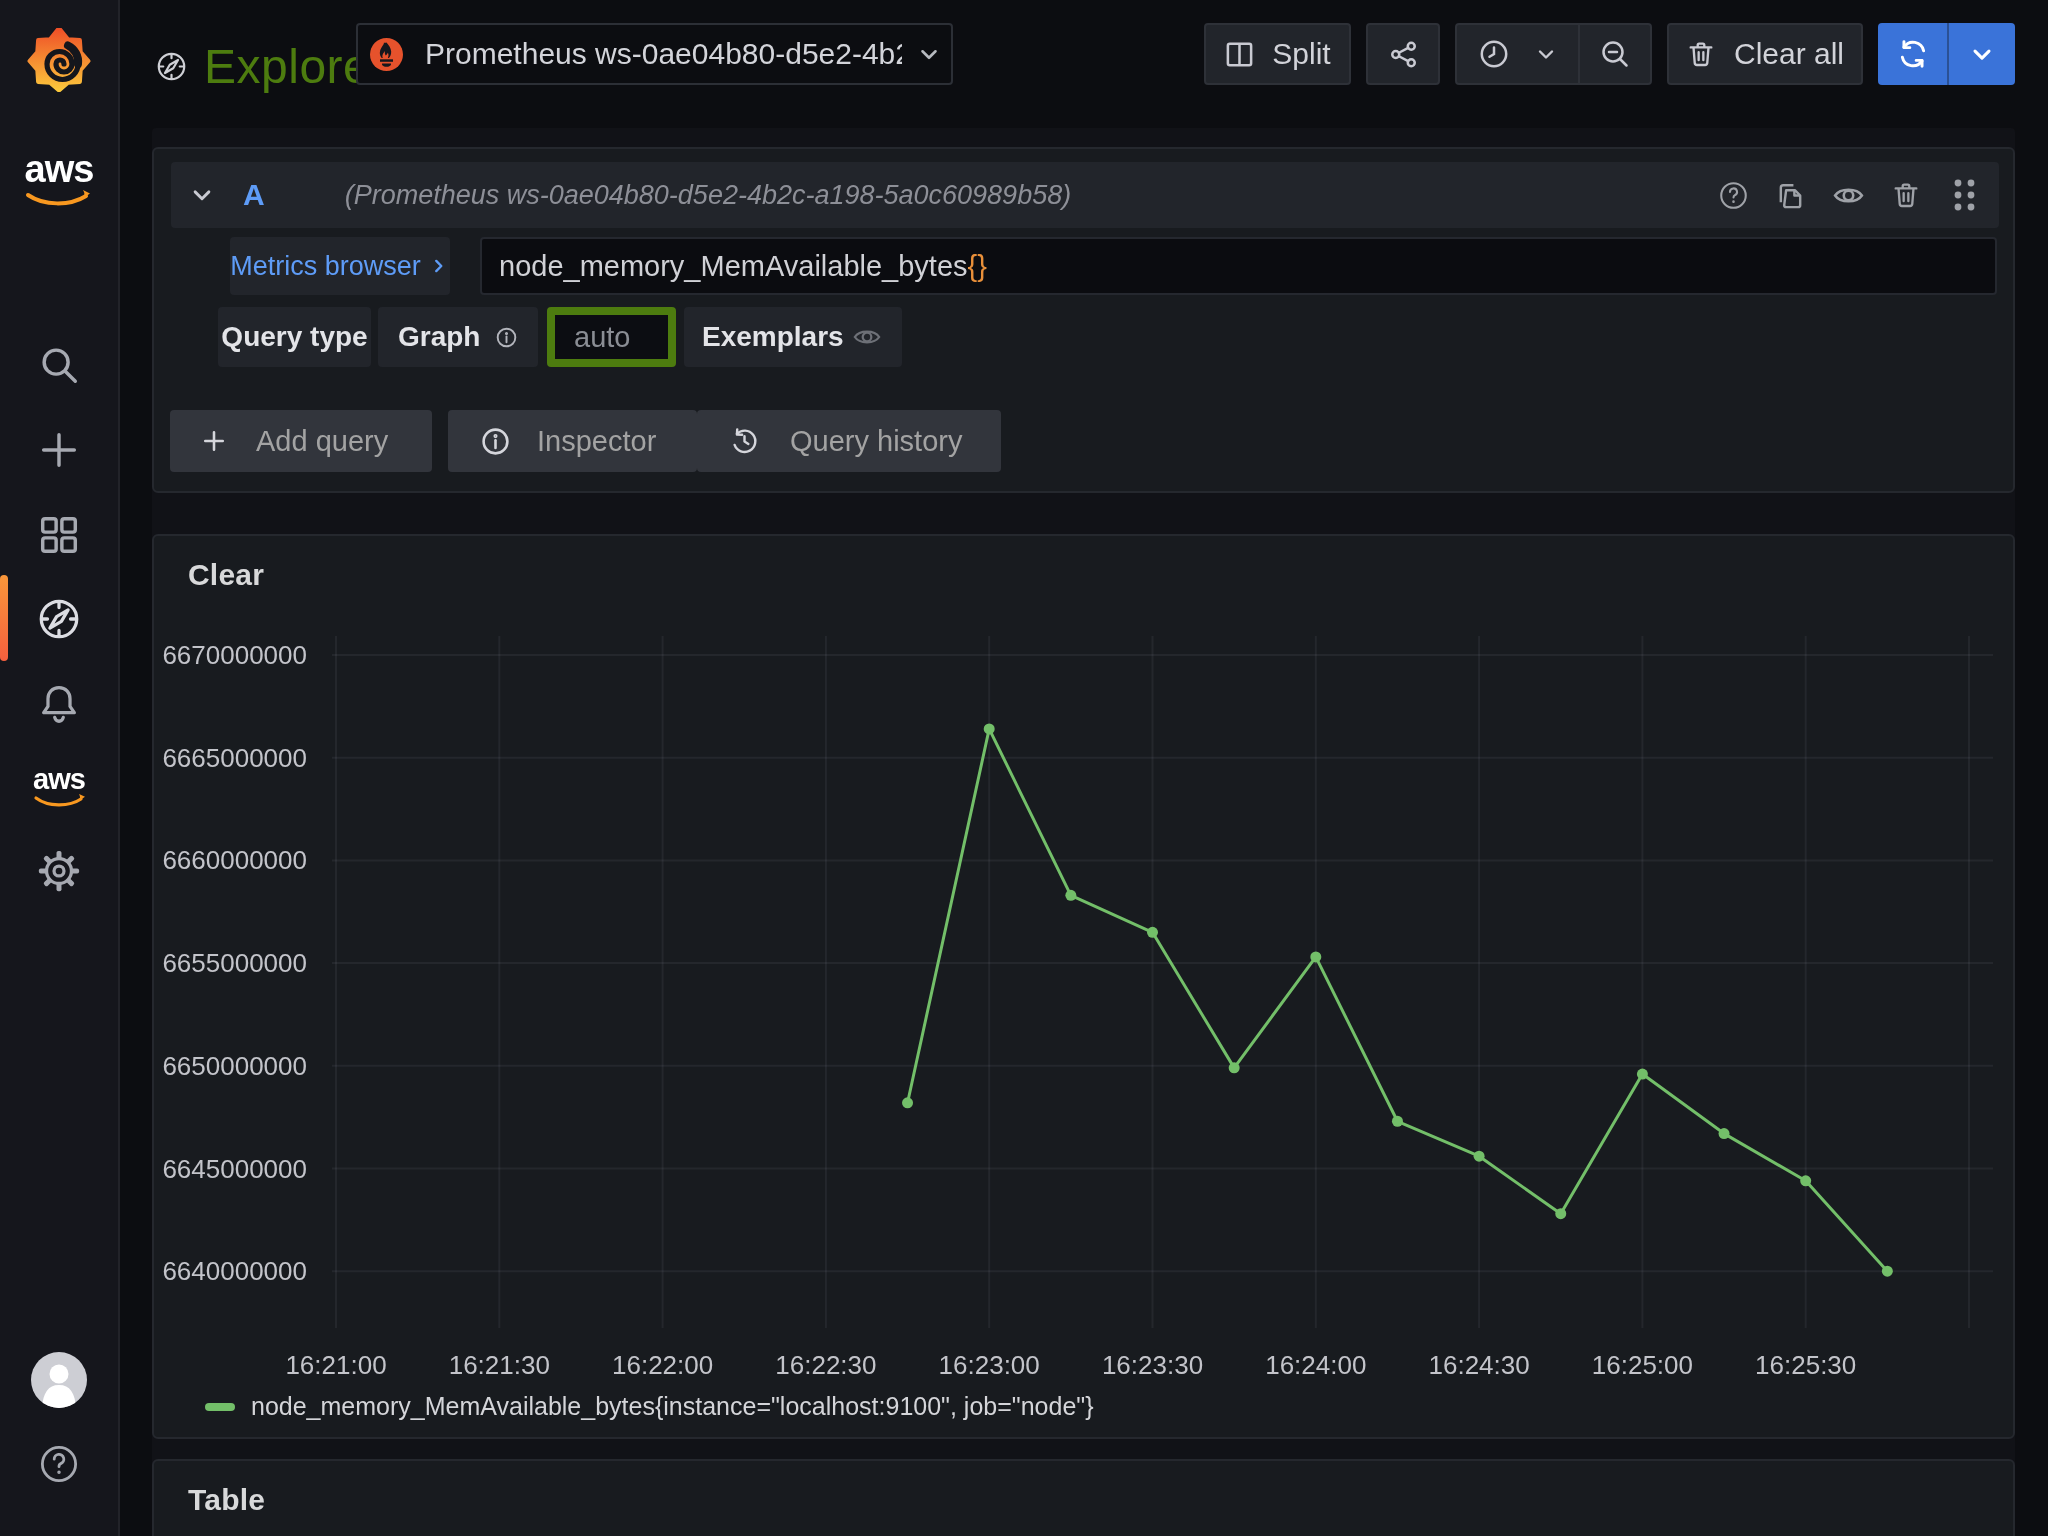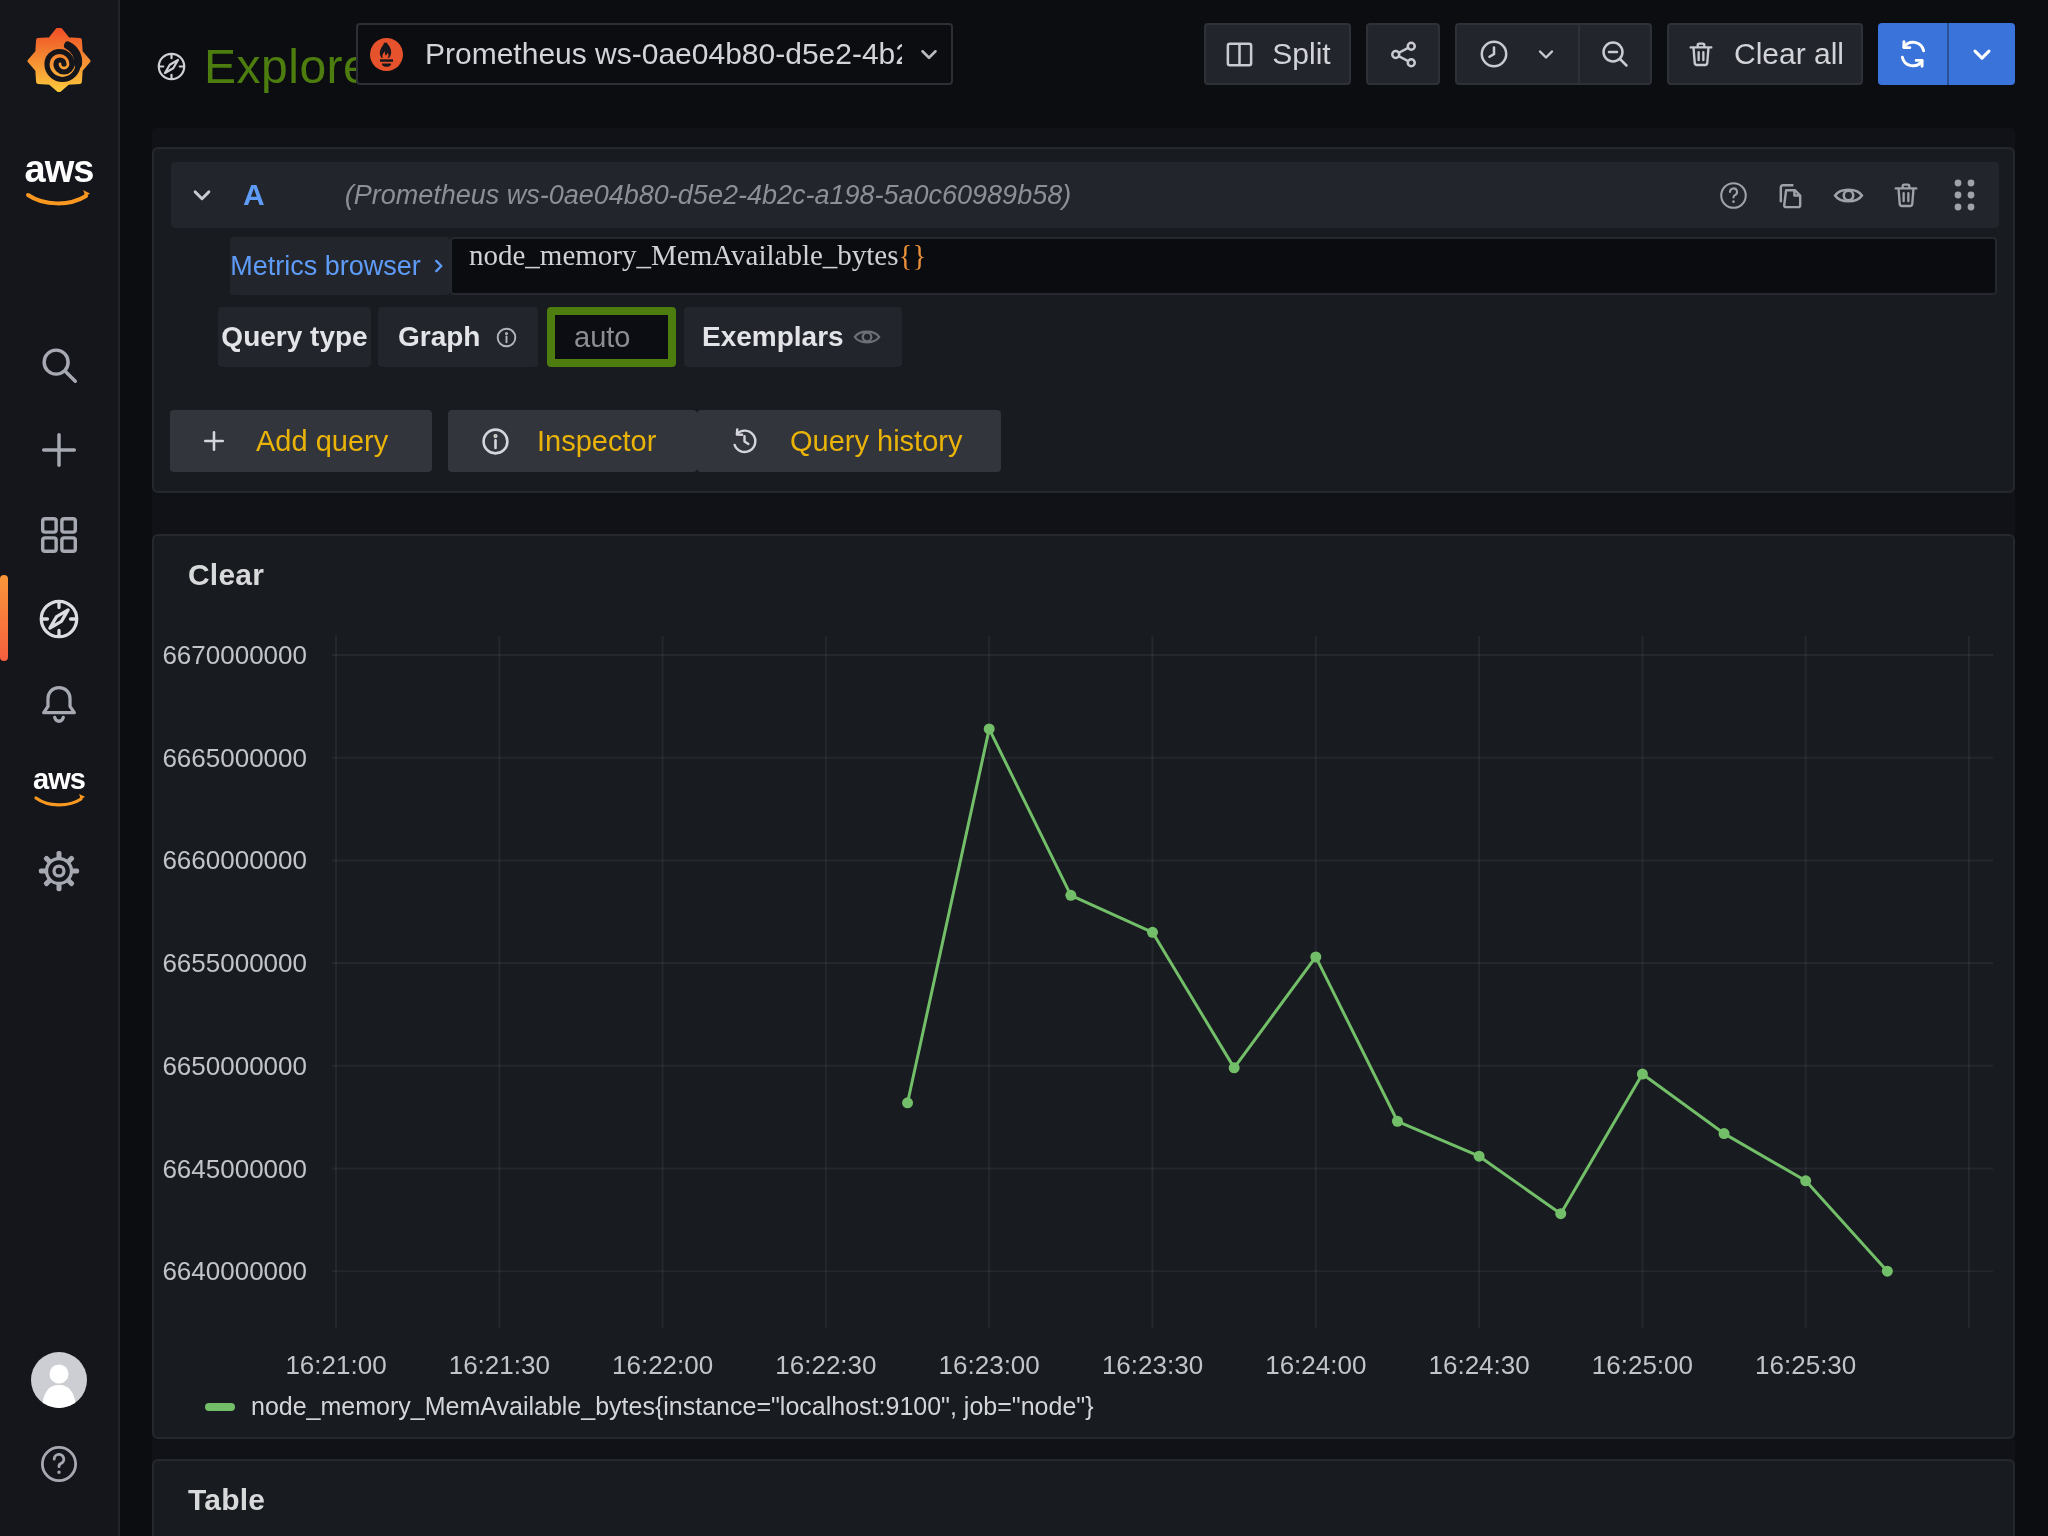--- a/index.html
+++ b/index.html
@@ -73,42 +73,42 @@
   .q-caret{margin-left:16px;color:#c9cad2;display:flex;cursor:pointer;}
   .q-ref{margin-left:26px;font-size:30px;font-weight:700;color:var(--link);cursor:pointer;}
   .q-hint{margin-left:80px;font-size:27px;font-style:italic;color:#8d8f97;}
   .q-hicons{margin-left:auto;margin-right:18px;display:flex;align-items:center;gap:26px;color:#9fa2a8;}
   .q-hicon{display:flex;cursor:pointer;}
 
   .q-row1{position:absolute;left:64px;top:88px;width:1779px;height:58px;display:flex;}
   .mb-chip{width:220px;height:58px;background:var(--chip-bg);border-radius:4px;display:flex;align-items:center;justify-content:center;cursor:pointer;margin-left:12px;}
   .mb-chip .mb-lbl{font-size:27px;font-weight:500;color:var(--link);white-space:nowrap;}
   .mb-chip svg{margin-left:7px;}
-  .q-field{flex:1;background:var(--input-bg);border:2px solid #25282f;border-radius:4px;display:flex;font-family:Liberation Serif, serif;font-size:29px;cursor:text;}
+  .q-field{flex:1;margin-left:30px;background:var(--input-bg);border:2px solid #25282f;border-radius:4px;display:flex;align-items:center;font-family:Liberation Sans, sans-serif;font-size:29px;cursor:text;}
   .q-field .expr{margin-left:17px;color:#d0d1d6;white-space:pre;}
   .q-field .braces{color:var(--orange);white-space:pre;}
 
   .q-row2{position:absolute;left:64px;top:158px;height:60px;display:flex;align-items:stretch;}
   .chip{background:var(--chip-bg);border-radius:4px;display:flex;align-items:center;}
   .qt-chip{width:153px;justify-content:center;}
   .chip .chip-lbl{font-size:28px;font-weight:700;color:#e3e4e8;}
   .seg{margin-left:6px;width:625px;background:var(--input-bg);border:2px solid #33363d;border-radius:4px;display:flex;align-items:stretch;}
   .seg-opt{flex:1;display:flex;align-items:center;justify-content:center;font-size:29px;color:#9fa2aa;cursor:pointer;border-radius:3px;}
   .seg-opt.selected{background:#34373e;border:2px solid #45484f;color:#fff;font-weight:700;margin:-2px;}
   .step-chip{margin-left:7px;width:160px;justify-content:space-between;cursor:default;}
   .step-chip .chip-lbl{margin-left:20px;}
   .step-chip .info{margin-right:20px;color:#b3b5bc;display:flex;cursor:pointer;}
   .auto-input{margin-left:9px;width:129px;background:#0c0d12;border:8px solid #4d7c0f;border-radius:4px;display:flex;align-items:center;cursor:text;}
   .auto-input span{margin-left:19px;font-size:29px;color:#8a8d94;}
   .ex-chip{margin-left:8px;width:218px;justify-content:space-between;cursor:default;}
   .ex-chip .chip-lbl{margin-left:18px;}
   .ex-chip .ex-eye{margin-right:20px;color:#6d7077;display:flex;}
 
   .q-actions{position:absolute;left:16px;top:261px;display:flex;height:62px;}
-  .act-btn{background:var(--btn-bg);border:none;border-radius:4px;display:flex;align-items:center;color:#eab308;cursor:pointer;}
+  .act-btn{background:var(--btn-bg);border:none;border-radius:4px;display:flex;align-items:center;color:#a3a3a3;cursor:pointer;}
   .act-btn .a-lbl{font-size:29px;font-weight:500;}
   .btn-add{width:262px;margin-right:16px;padding:0 0 0 30px;}
   .btn-add .a-lbl{margin-left:28px;}
   .btn-history{width:304px;margin-right:16px;padding:0 0 0 32px;}
   .btn-history .a-lbl{margin-left:30px;}
   .btn-inspector{width:249px;padding:0 0 0 32px;}
   .btn-inspector .a-lbl{margin-left:26px;}
 
   
   .panel-title{position:absolute;left:34px;top:22px;font-size:30px;font-weight:600;color:#d8d9da;letter-spacing:0.2px;}

